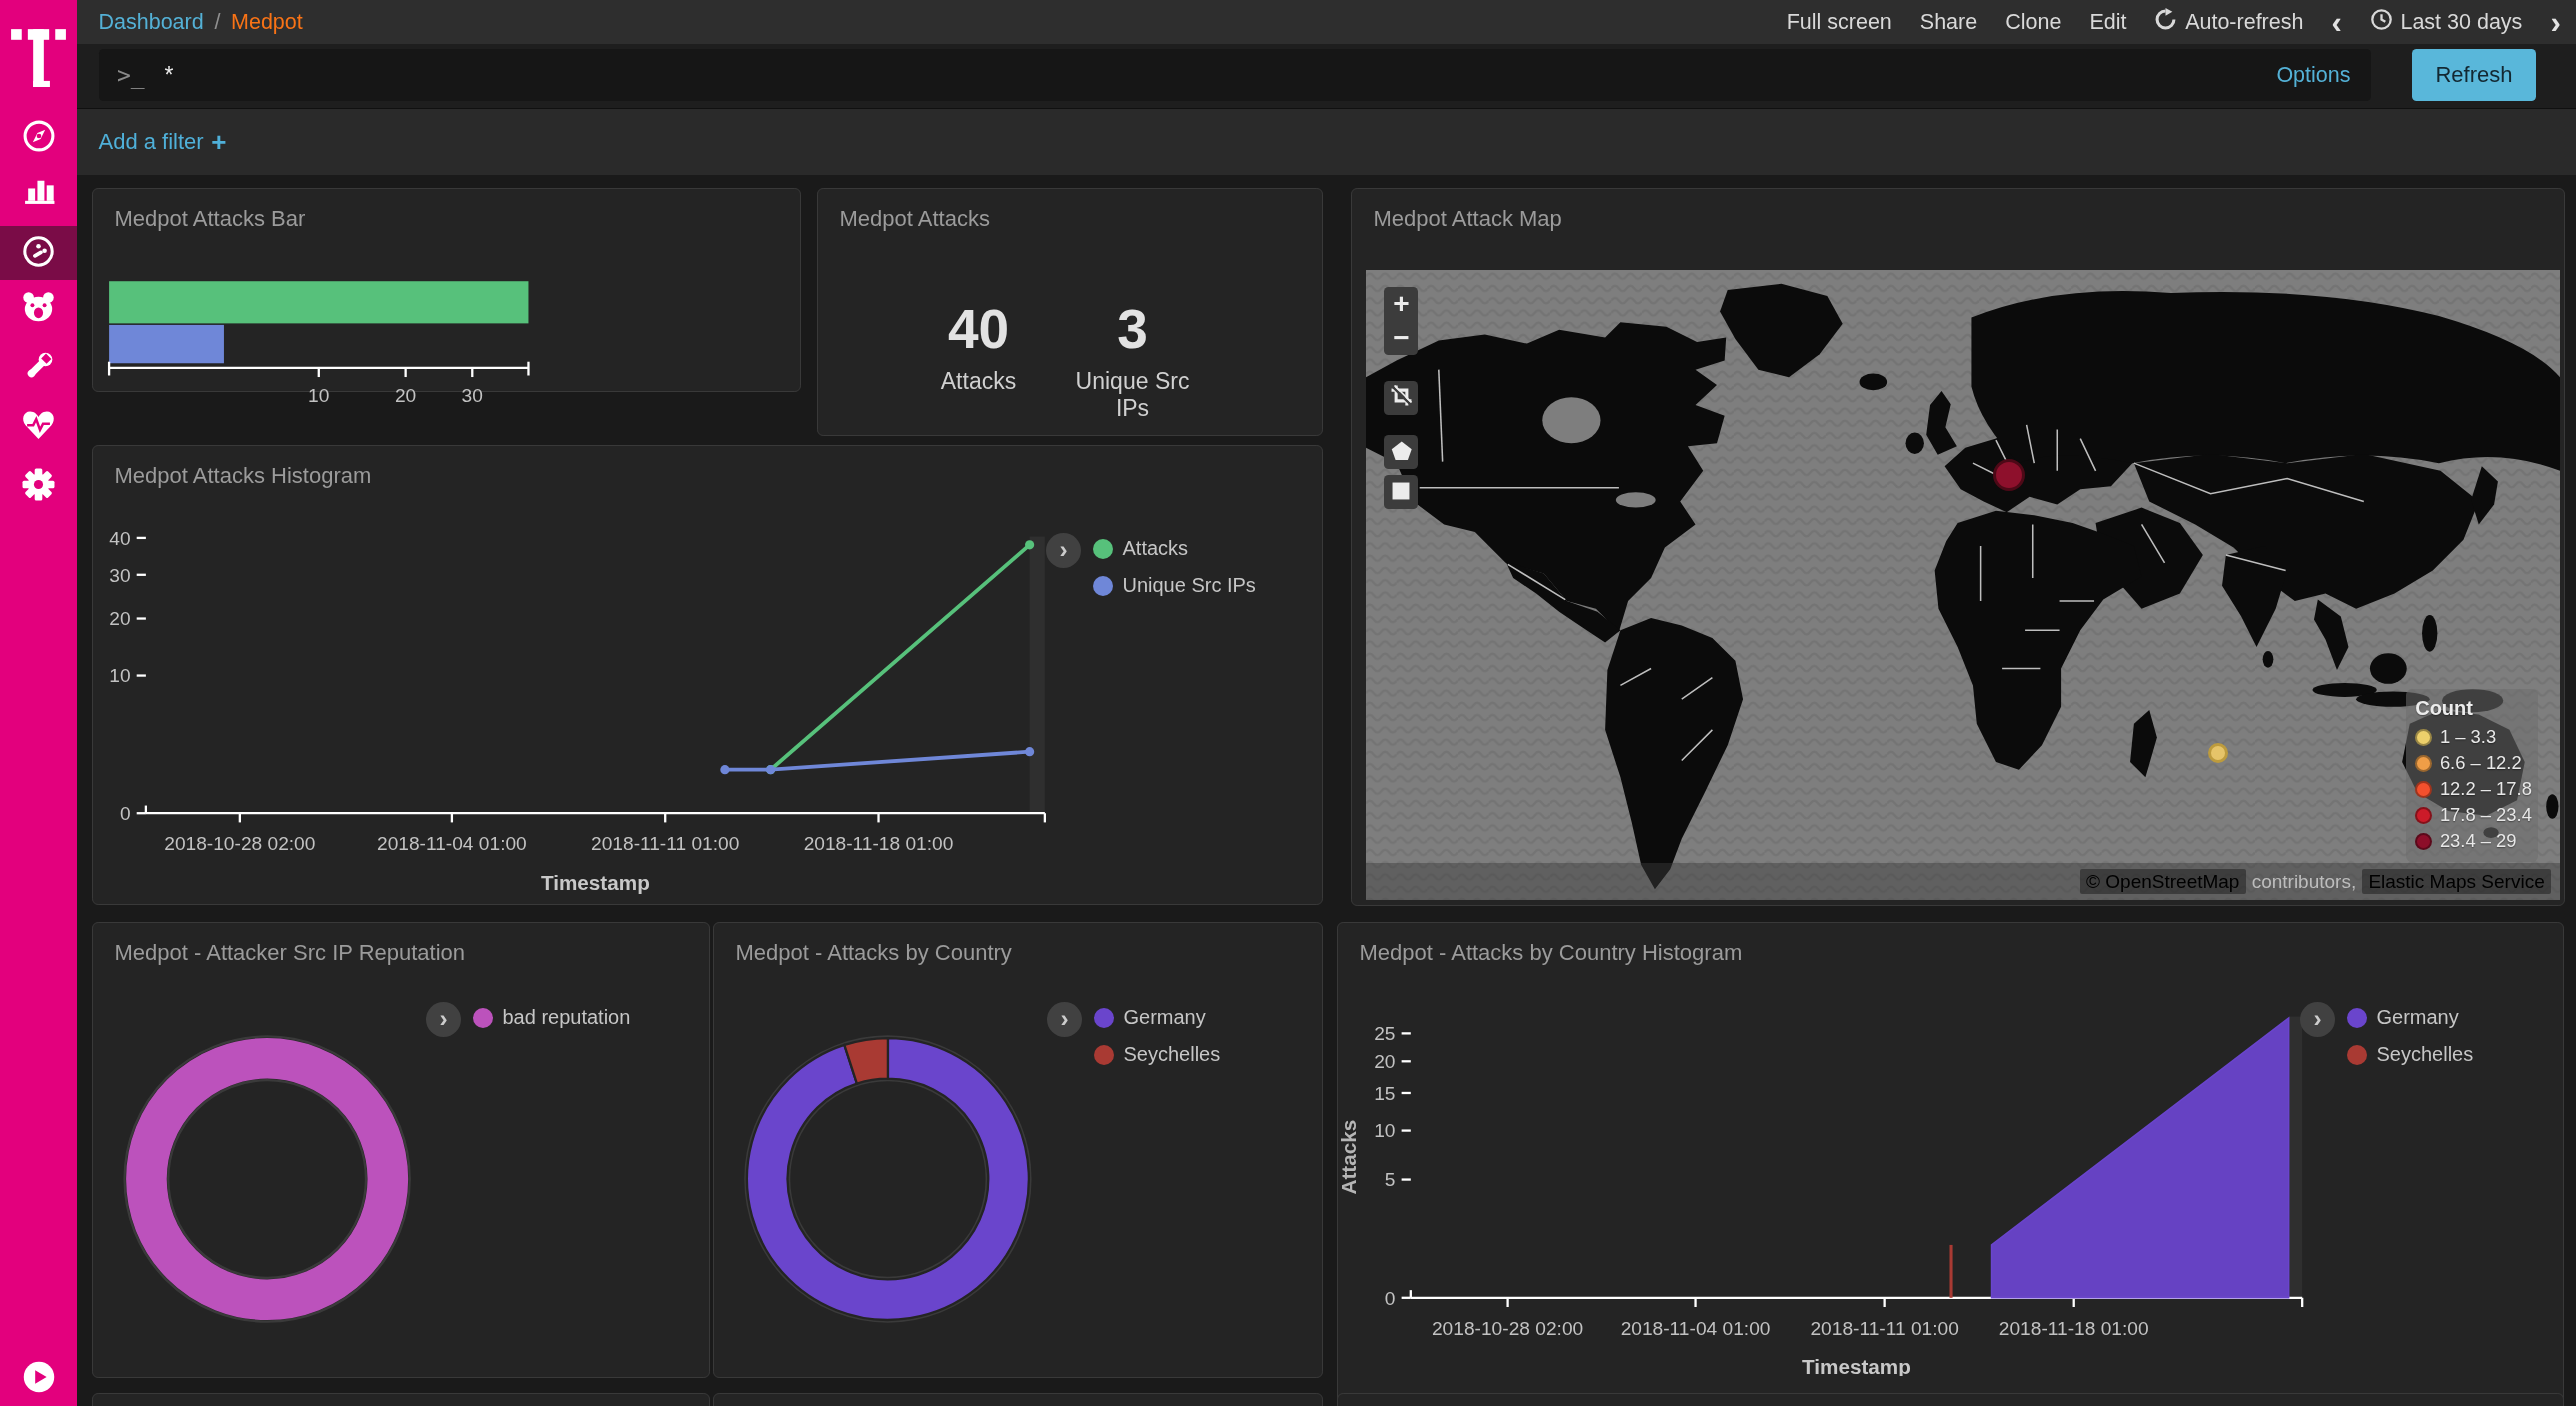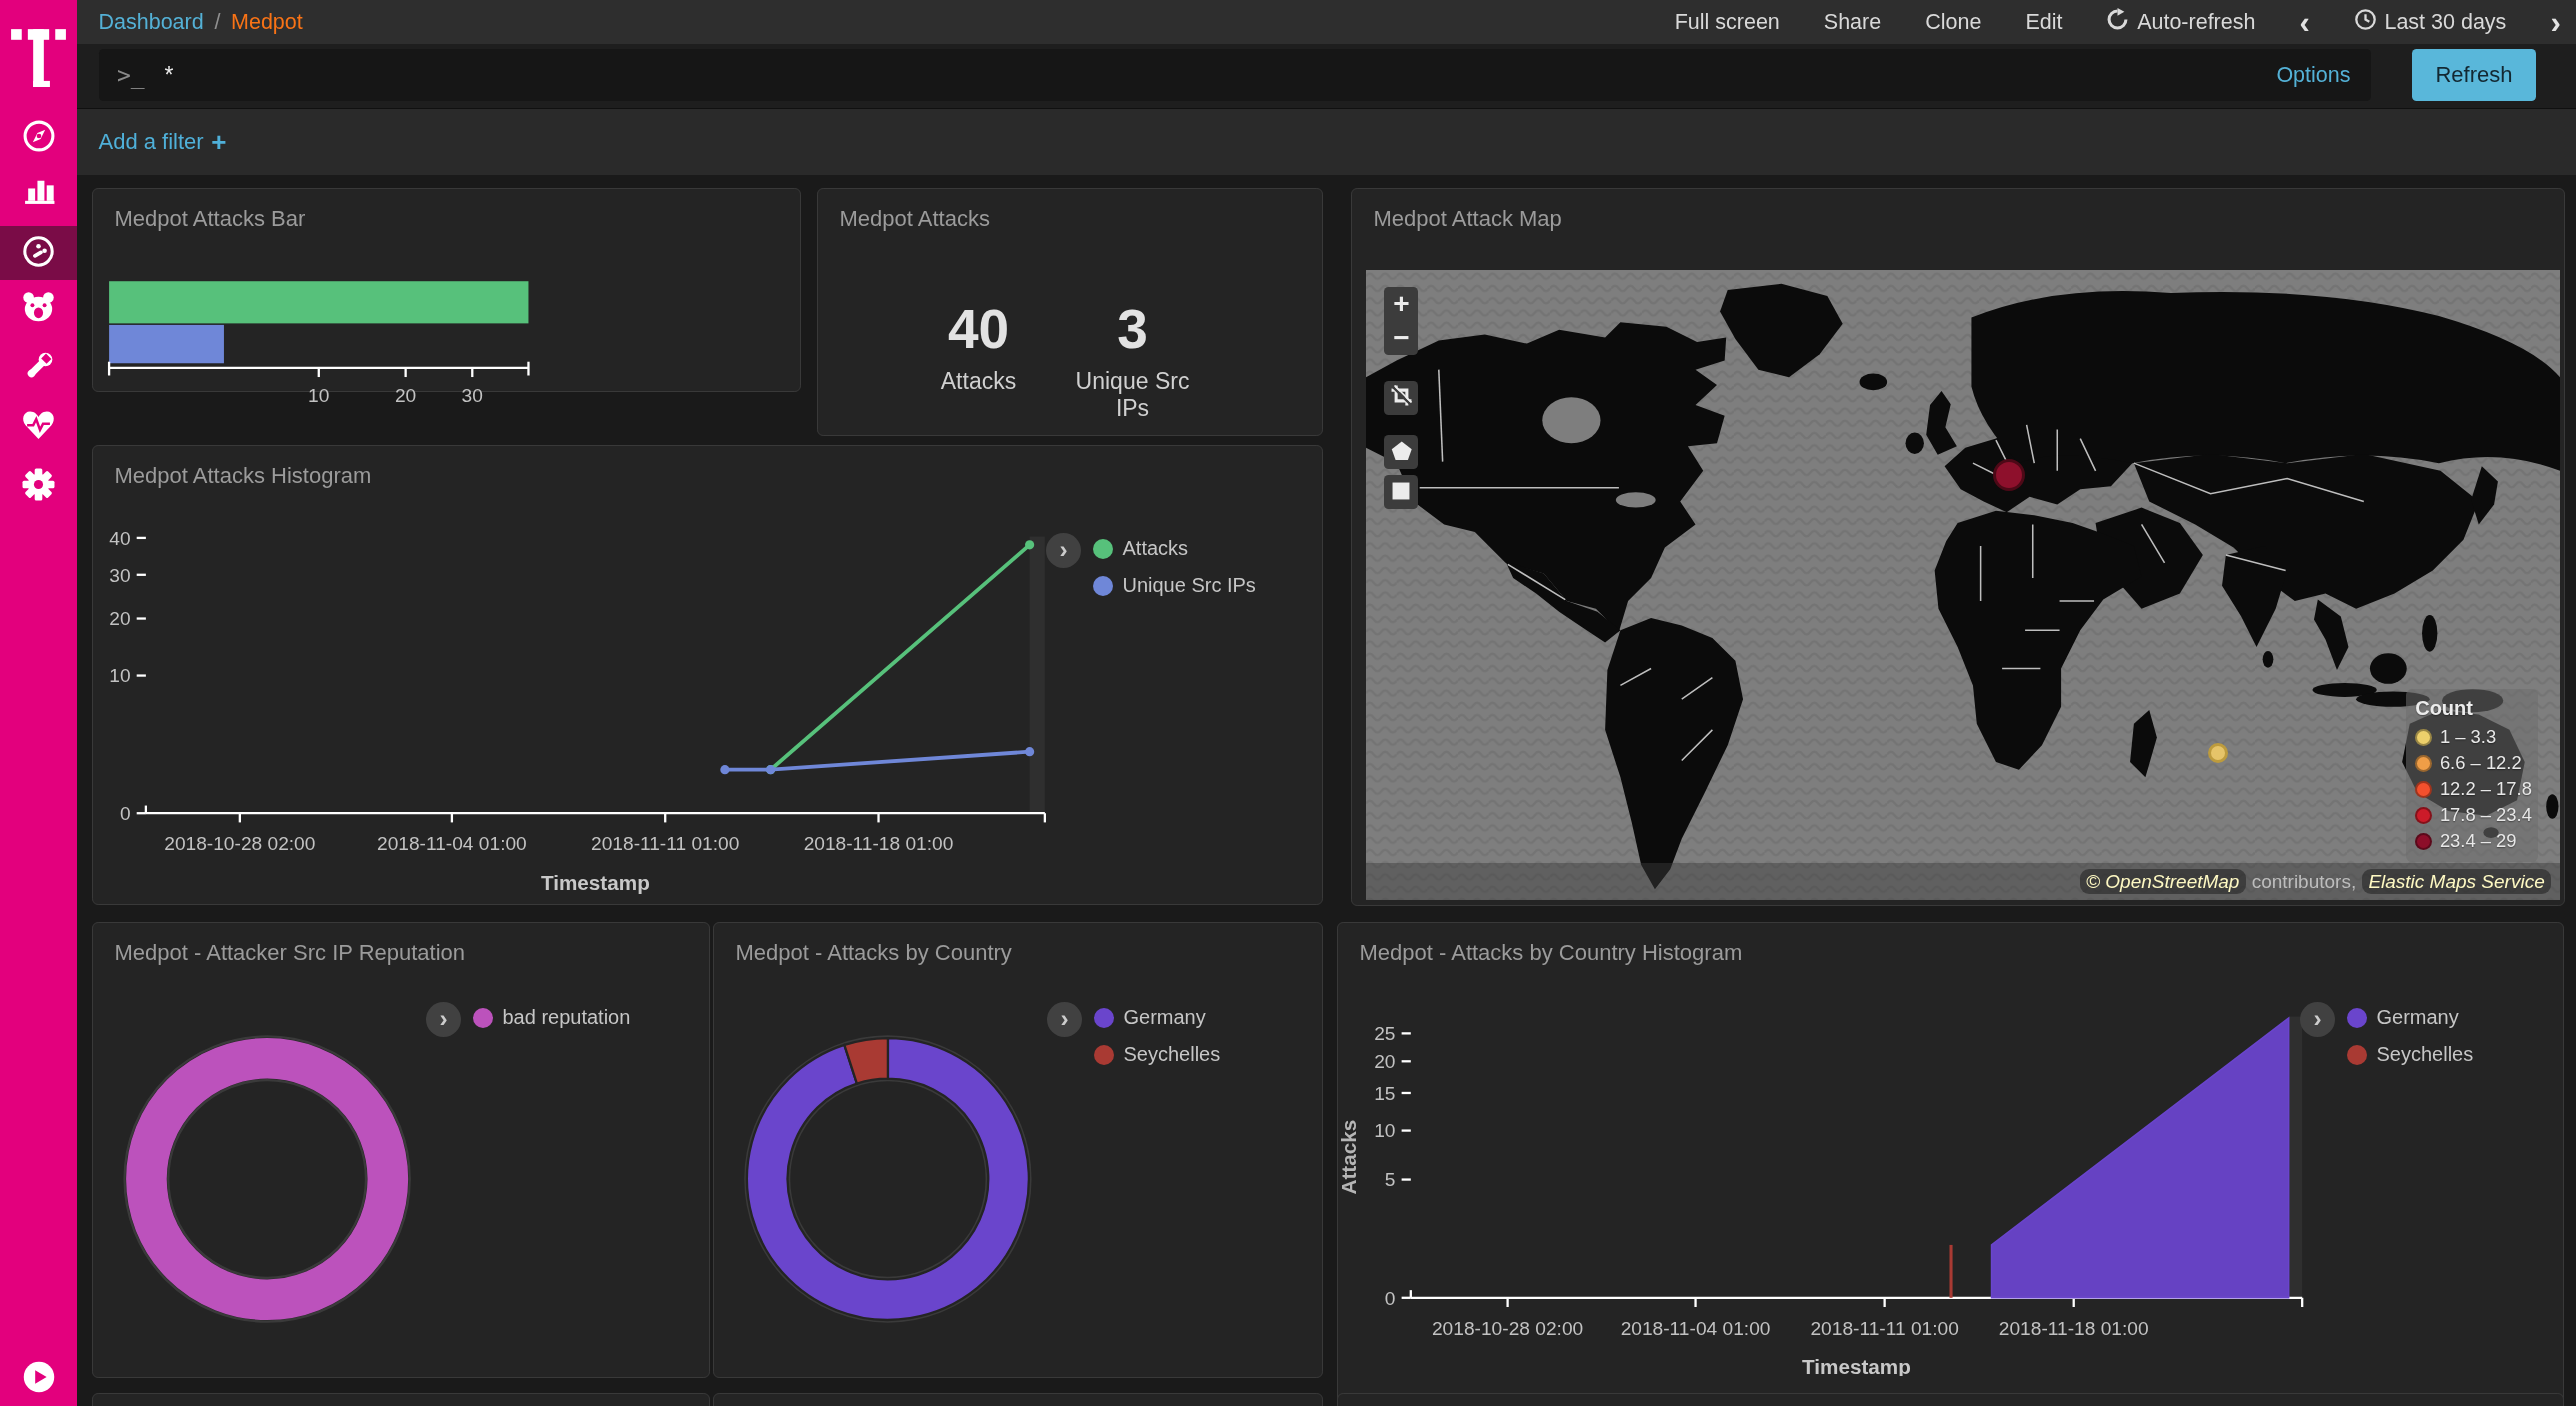--- a/index.html
+++ b/index.html
@@ -9,21 +9,21 @@
   
   #sidebar{left:0;top:0;width:77px;height:1406px;background:#e3007d;}
   .side-item{width:77px;height:54px;display:flex;align-items:center;justify-content:center;}
   .side-item.selected{background:#7a0c47;}
   
   #topnav{left:77px;top:0;width:2499px;height:44px;background:#2e2e2e;display:flex;align-items:center;font-size:21.5px;}
   #breadcrumb{margin-left:21.5px;display:flex;gap:10.7px;align-items:center;}
   .crumb-link{color:#54b1d6;}
   .crumb-sep{color:#8f8f8f;}
   .crumb-page{color:#f97316;}
-  #nav-actions{margin-left:auto;display:flex;align-items:center;gap:44px;margin-right:15.3px;color:#d9d9d9;}
+  #nav-actions{margin-left:auto;display:flex;align-items:center;gap:28px;margin-right:15.3px;color:#d9d9d9;}
   .nav-item{display:flex;align-items:center;gap:7.7px;cursor:pointer;white-space:nowrap;}
   .nav-arrow{font-size:31px;font-weight:700;color:#e2e2e2;line-height:1;}
   
   #queryrow{left:77px;top:44px;width:2499px;height:64px;background:#1e1e1e;}
   #querybox{position:absolute;left:21.5px;top:5.4px;width:2272px;height:52px;background:#161616;border-radius:4.6px;
             display:flex;align-items:center;font-size:23px;}
   #query-prompt{color:#8a8a8a;font-family:"DejaVu Sans Mono",monospace;margin-left:18.4px;}
   #query-value{color:#ededed;margin-left:20px;}
   #query-options{margin-left:auto;margin-right:20px;color:#54b1d6;font-size:21.5px;}
   #refresh-btn{position:absolute;right:40px;top:5.4px;width:124px;height:52px;background:#59b7da;border-radius:4.6px;
@@ -55,21 +55,21 @@
   .mapbtn{position:absolute;left:18.4px;width:34px;background:#3c3c3c;border-radius:4.6px;color:#ececec;
           display:flex;align-items:center;justify-content:center;font-size:28px;font-weight:700;}
   #map-legend{position:absolute;left:1040px;top:419px;width:132px;background:rgba(110,110,110,0.55);
               border-radius:6.1px;padding:7.7px 9.2px;box-sizing:border-box;}
   #map-legend .mtitle{color:#ececec;font-weight:700;font-size:20px;margin-bottom:4.6px;text-shadow:0 0.8px 1.5px rgba(0,0,0,.4);}
   .mlrow{display:flex;align-items:center;gap:7.7px;height:26px;}
   .mldot{width:17px;height:17px;border-radius:50%;border:2.3px solid rgba(0,0,0,0.35);box-sizing:border-box;flex:none;}
   .mltext{color:#e8e8e8;font-size:18.4px;text-shadow:0 0.8px 1.5px rgba(0,0,0,.45);white-space:nowrap;}
   #attribution{position:absolute;left:0;bottom:0;width:1194px;height:37px;background:rgba(60,60,60,0.45);
                display:flex;align-items:center;justify-content:flex-end;font-size:19px;padding-right:9.2px;box-sizing:border-box;}
-  #attribution .chip{background:rgba(20,20,20,0.45);color:#fef9c3;padding:1.5px 6.1px;border-radius:9px;font-style:italic;}
+  #attribution .chip{background:rgba(20,20,20,0.45);color:#000000;padding:1.5px 6.1px;border-radius:2px;}
   #attribution .mid{color:#bdbdbd;margin:0 6.1px;}
   .mapdot{position:absolute;border-radius:50%;box-sizing:border-box;}
 </style>
 </head>
 <body>
 
 <div id="sidebar" class="abs">
   <div class="abs" style="left:10.7px;top:20px;width:55px;height:67px;">
     <svg width="55" height="67" viewBox="0 0 72 88">
       <rect x="0" y="12" width="14" height="14" fill="#fff"></rect>

